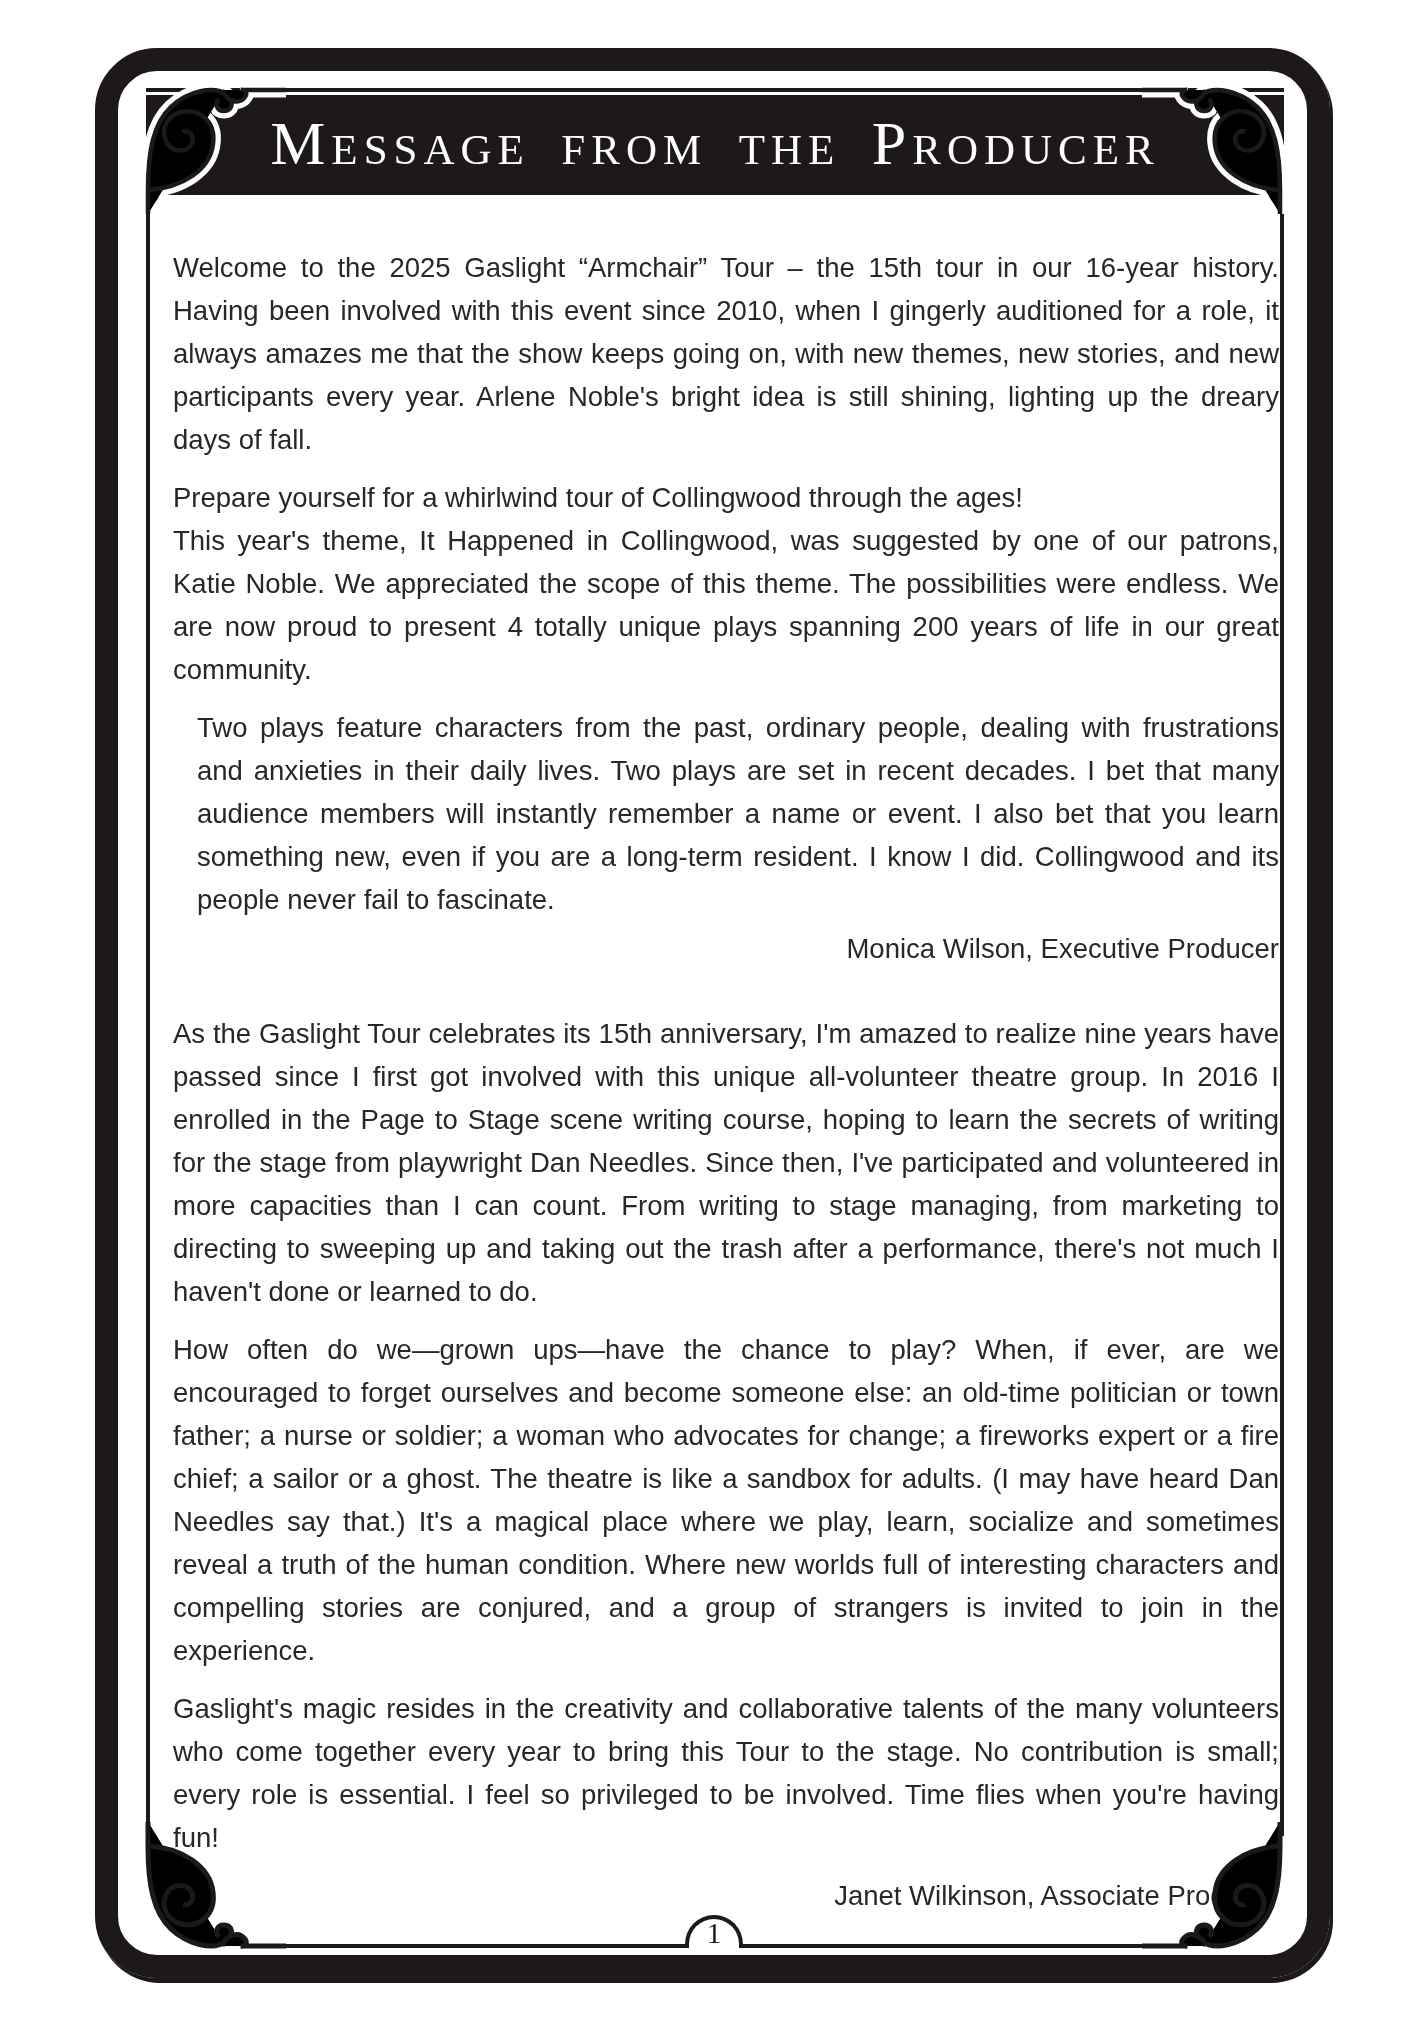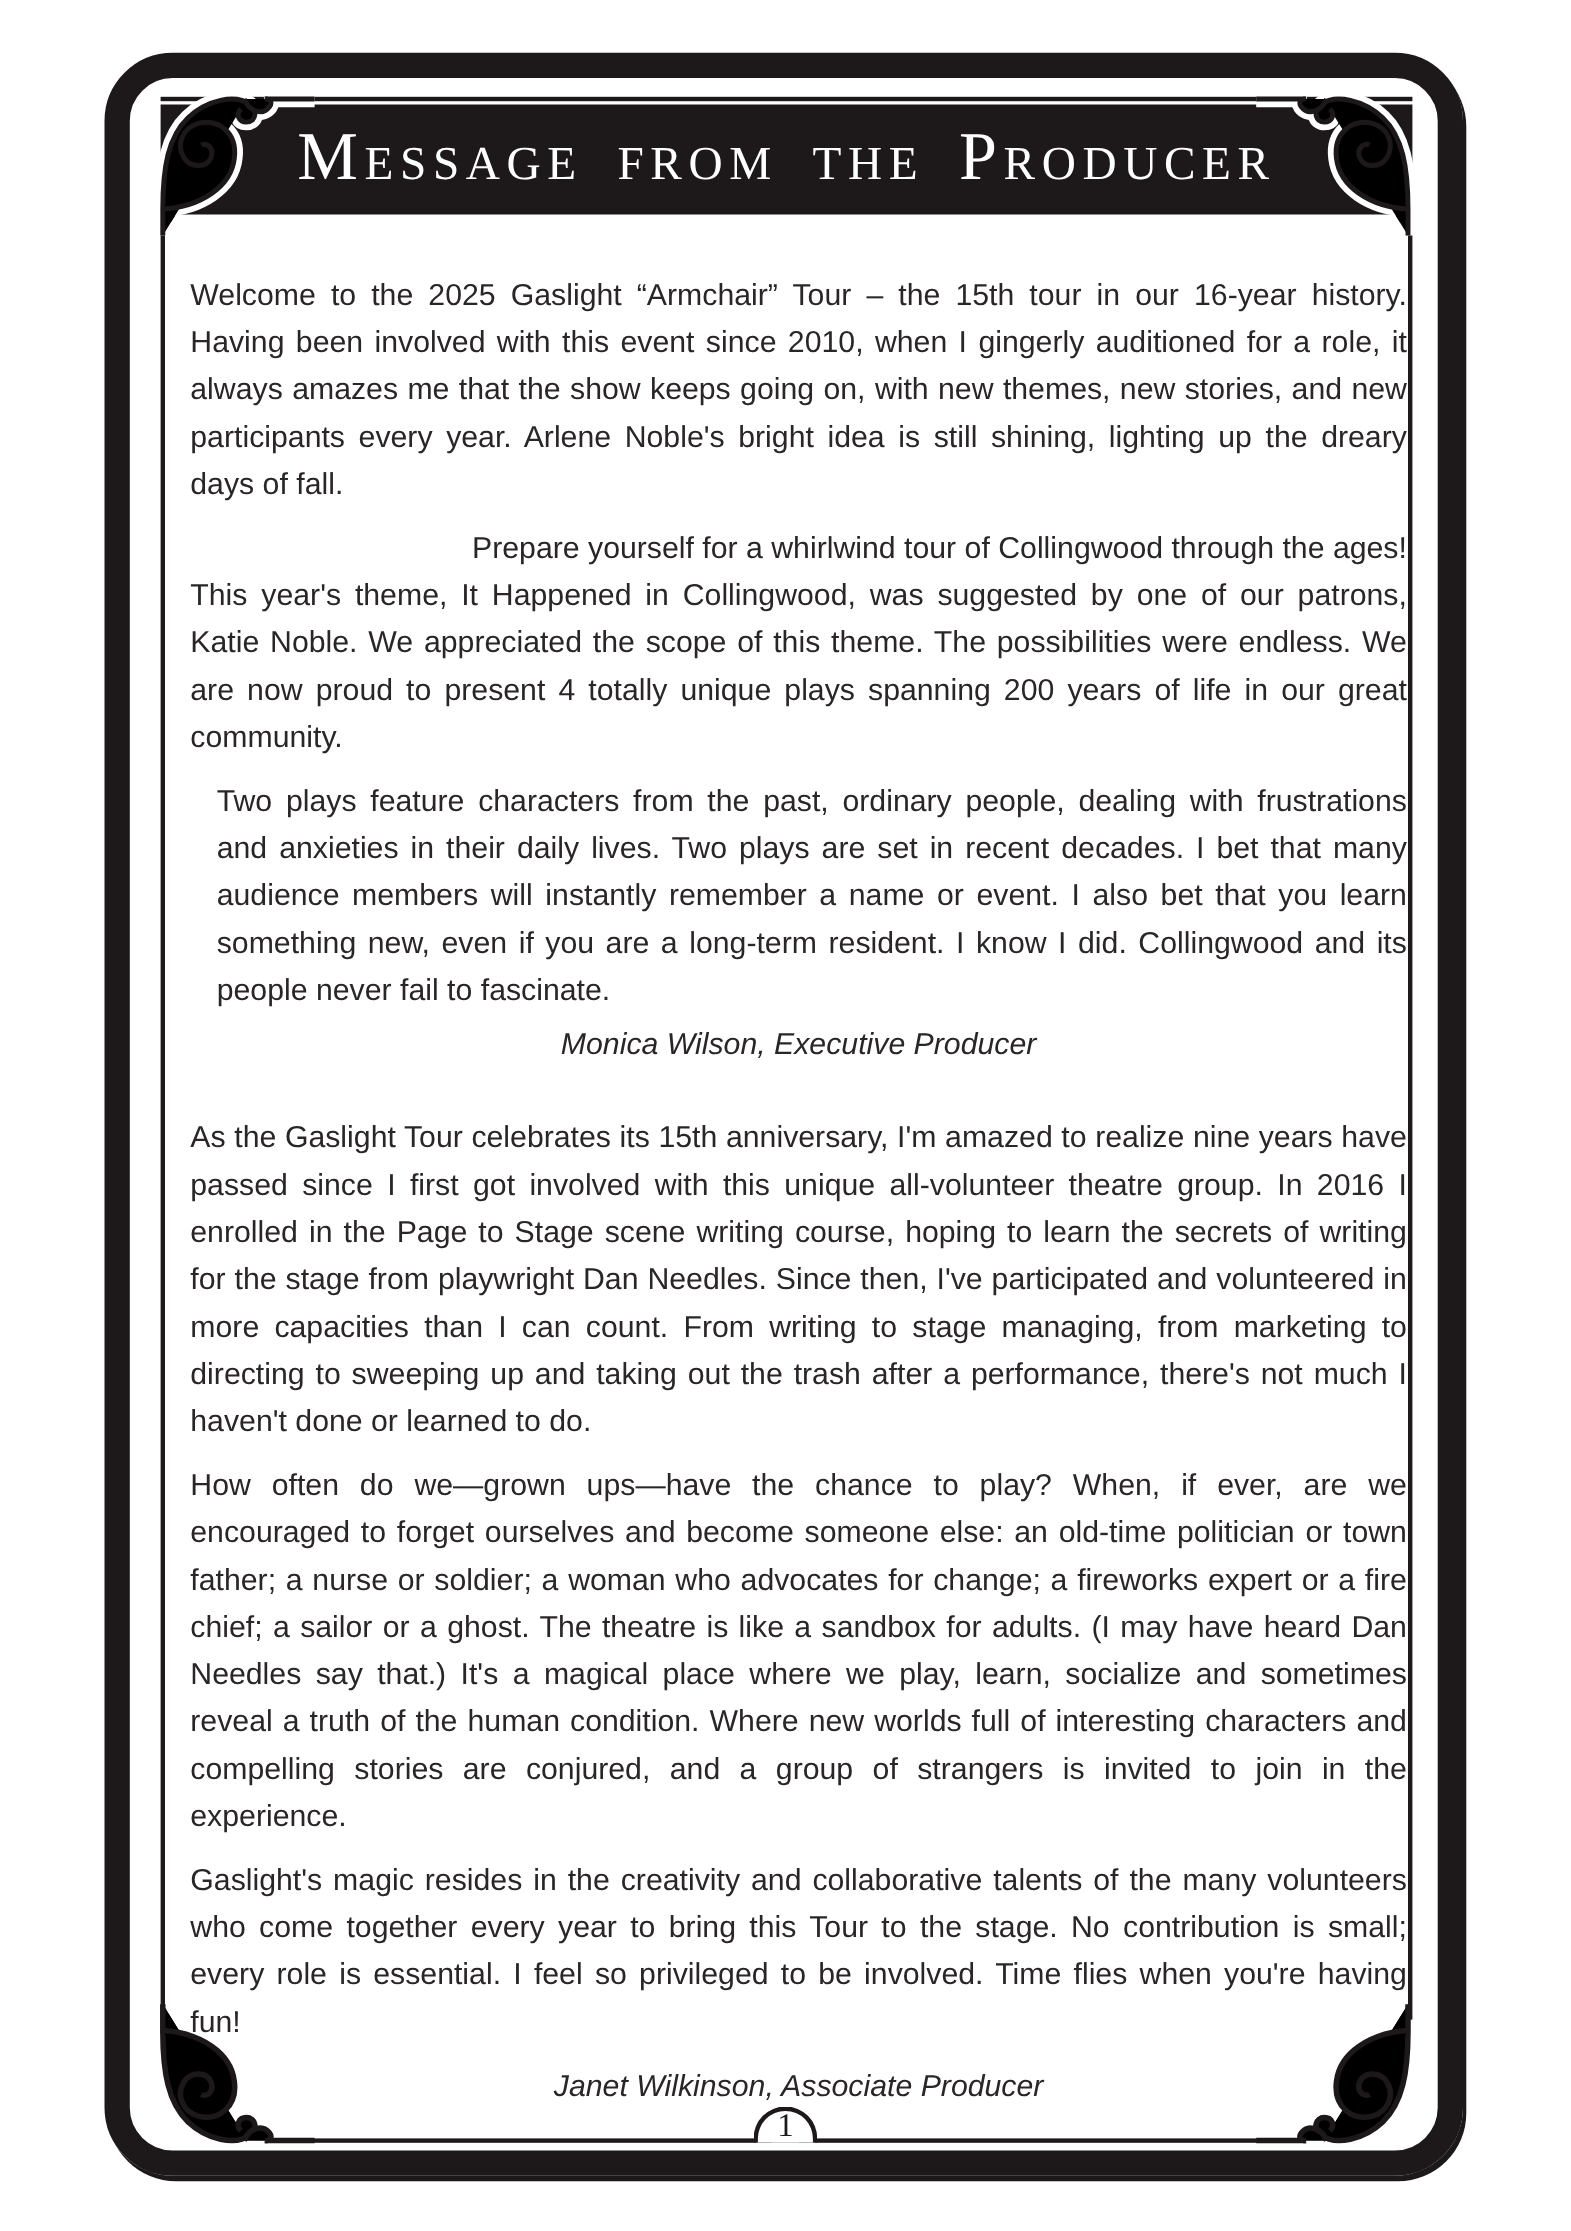--- a/index.html
+++ b/index.html
@@ -66,26 +66,25 @@
     position:absolute;
     left:173px;top:212px;
     width:1106px;
     padding-top:34px;
     color:var(--text);
     font-size:27.5px;
     line-height:43px;
     z-index:2;
   }
   .copy p{margin:0 0 15px 0;text-align:justify;}
-  .copy p.lead-in{margin-bottom:0;text-align:right;}
+  .copy p.lead-in{margin-bottom:0;text-align:left;}
   .copy p.continues{margin-top:0;}
   .copy p.pre-signature{margin-bottom:6px;margin-left:24px;}
   .copy p.signature{
-    font-style:italic;
-    text-align:center;
+    text-align:right;
     margin:0 0 42px 0;
   }
   .copy p.signature.last{margin-bottom:0;}
   
   .page-num-arch{
     position:absolute;
     left:685px;top:1915px;
     width:58px;height:33px;
     background:var(--background);
     border:4px solid var(--frame);

